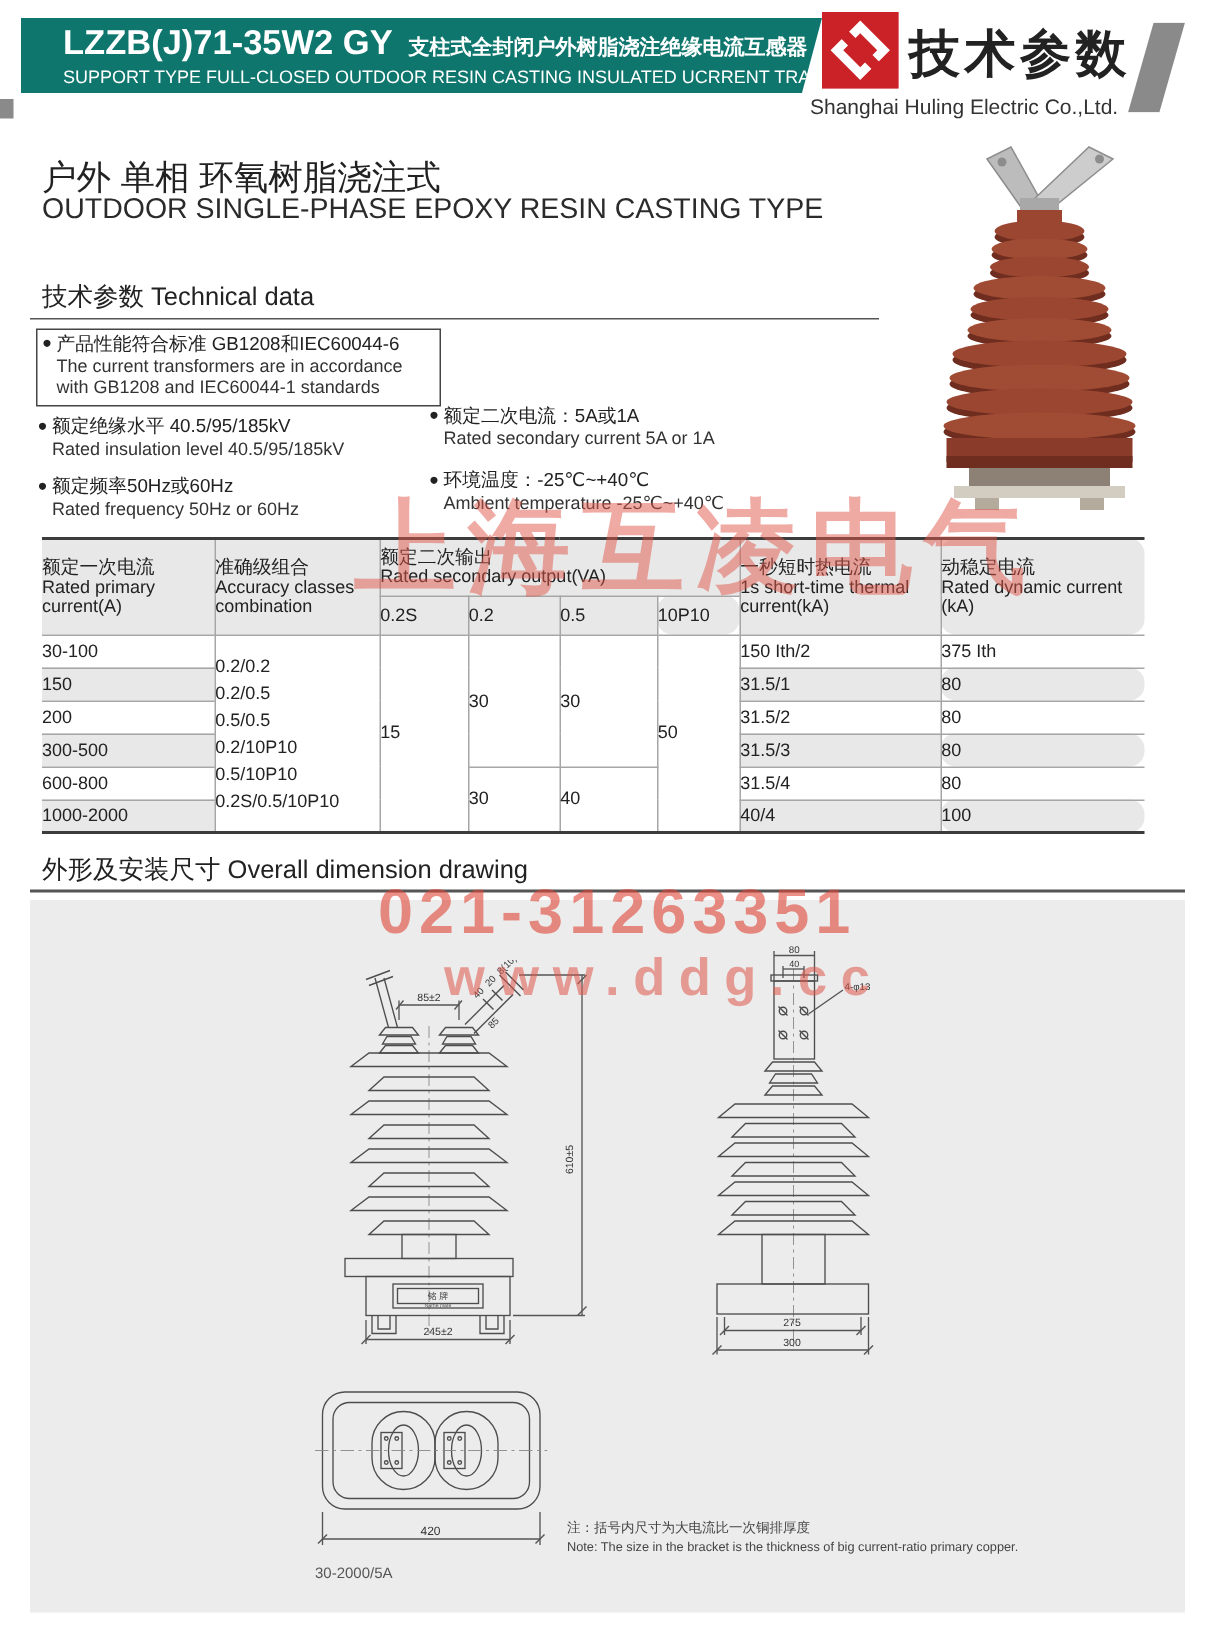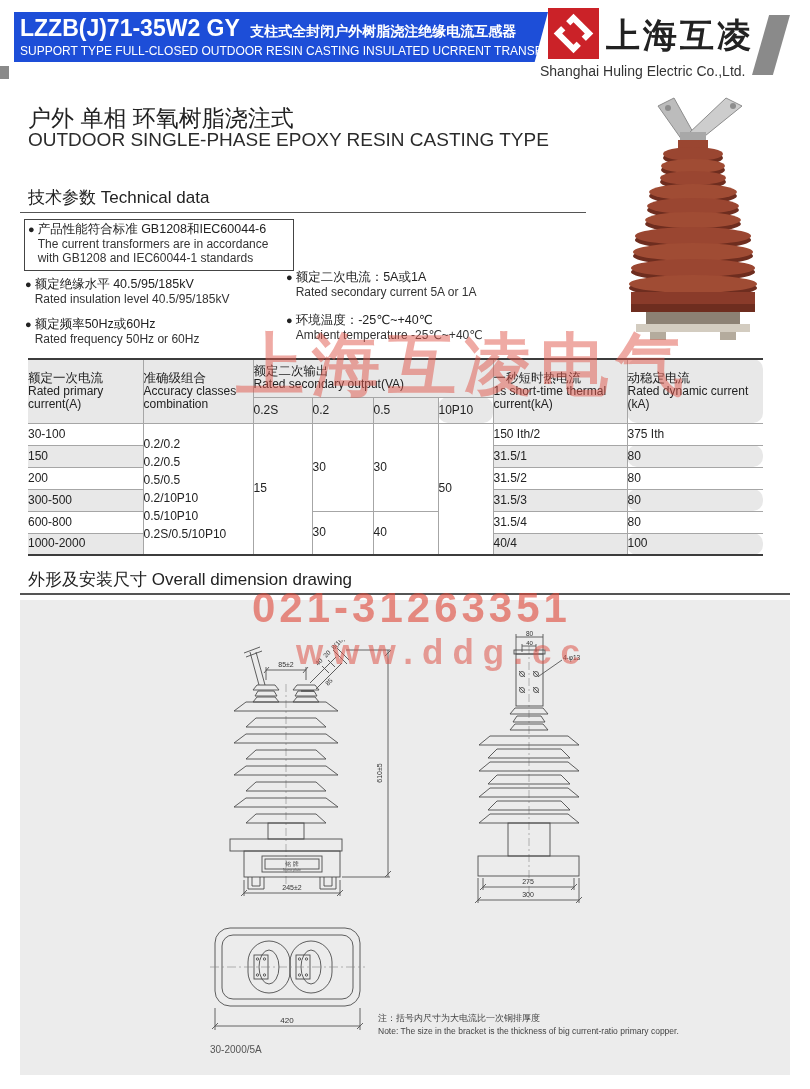--- a/index.html
+++ b/index.html
@@ -1,22 +1,22 @@
 <!DOCTYPE html>
 <html><head>
 <meta charset="utf-8">
 <style>
   html,body{margin:0;padding:0;background:#fff;}
   .page{position:relative;width:810px;height:1089px;background:#fff;overflow:hidden;
         font-family:"Liberation Sans","DejaVu Sans",sans-serif;color:#222;}
   .abs{position:absolute;}
 
   
-  .topbar{left:14px;top:12px;width:534px;height:50px;background:#1d4ed8;
-          clip-path:polygon(0 0,100% 0,97.5% 100%,0 100%);color:#fff;padding-left:6px;box-sizing:border-box;}
+  .topbar{left:14px;top:12px;width:534px;height:50px;background:#0f766e;
+          clip-path:polygon(0 0,100% 0,97.5% 100%,0 100%);color:#fff;padding-left:28px;box-sizing:border-box;}
   .topbar .row1{padding-top:3px;white-space:nowrap;}
   .model{font-size:23px;font-weight:bold;letter-spacing:0px;}
   .sub-cn{font-size:14px;font-weight:bold;margin-left:6px;}
   .sub-en{font-size:12px;margin-top:2px;white-space:nowrap;}
   .corner-chip{left:0;top:66px;width:9px;height:13px;background:#8a8a8a;}
   .logo-box{left:548px;top:8px;width:51px;height:51px;background:#cb2228;}
   .brand-cn{left:606px;top:13px;font-size:34px;font-weight:bold;color:#222;letter-spacing:3px;white-space:nowrap;}
   .brand-en{left:540px;top:63px;font-size:14px;color:#333;white-space:nowrap;}
   .slant{left:752px;top:15px;width:38px;height:60px;background:#8a8a8a;
          clip-path:polygon(45% 0,100% 0,55% 100%,0 100%);}
@@ -72,21 +72,21 @@
     <div class="sub-en">SUPPORT TYPE FULL-CLOSED OUTDOOR RESIN CASTING INSULATED UCRRENT TRANSFORMER</div>
   </div>
   <div class="abs corner-chip"></div>
   <div class="abs logo-box">
     <svg width="51" height="51" viewBox="0 0 51 51">
       <rect x="0" y="0" width="51" height="51" fill="#cb2228"></rect>
       <rect x="14.5" y="14.5" width="22" height="22" fill="none" stroke="#fff" stroke-width="6" transform="rotate(45 25.5 25.5)"></rect>
       <line x1="12" y1="12" x2="39" y2="39" stroke="#cb2228" stroke-width="7"></line>
     </svg>
   </div>
-  <div class="abs brand-cn">上海互凌</div>
+  <div class="abs brand-cn">技术参数</div>
   <div class="abs brand-en">Shanghai Huling Electric Co.,Ltd.</div>
   <div class="abs slant"></div>
 
   <div class="abs intro-cn">户外 单相 环氧树脂浇注式</div>
   <div class="abs sec-head" style="top:186px;">技术参数  Technical data</div>
 
   <div class="abs intro-en">OUTDOOR SINGLE-PHASE EPOXY RESIN CASTING TYPE</div>
   <div class="abs rule" style="left:20px;top:212px;width:566px;"></div>
 
   <div class="abs b1box">

